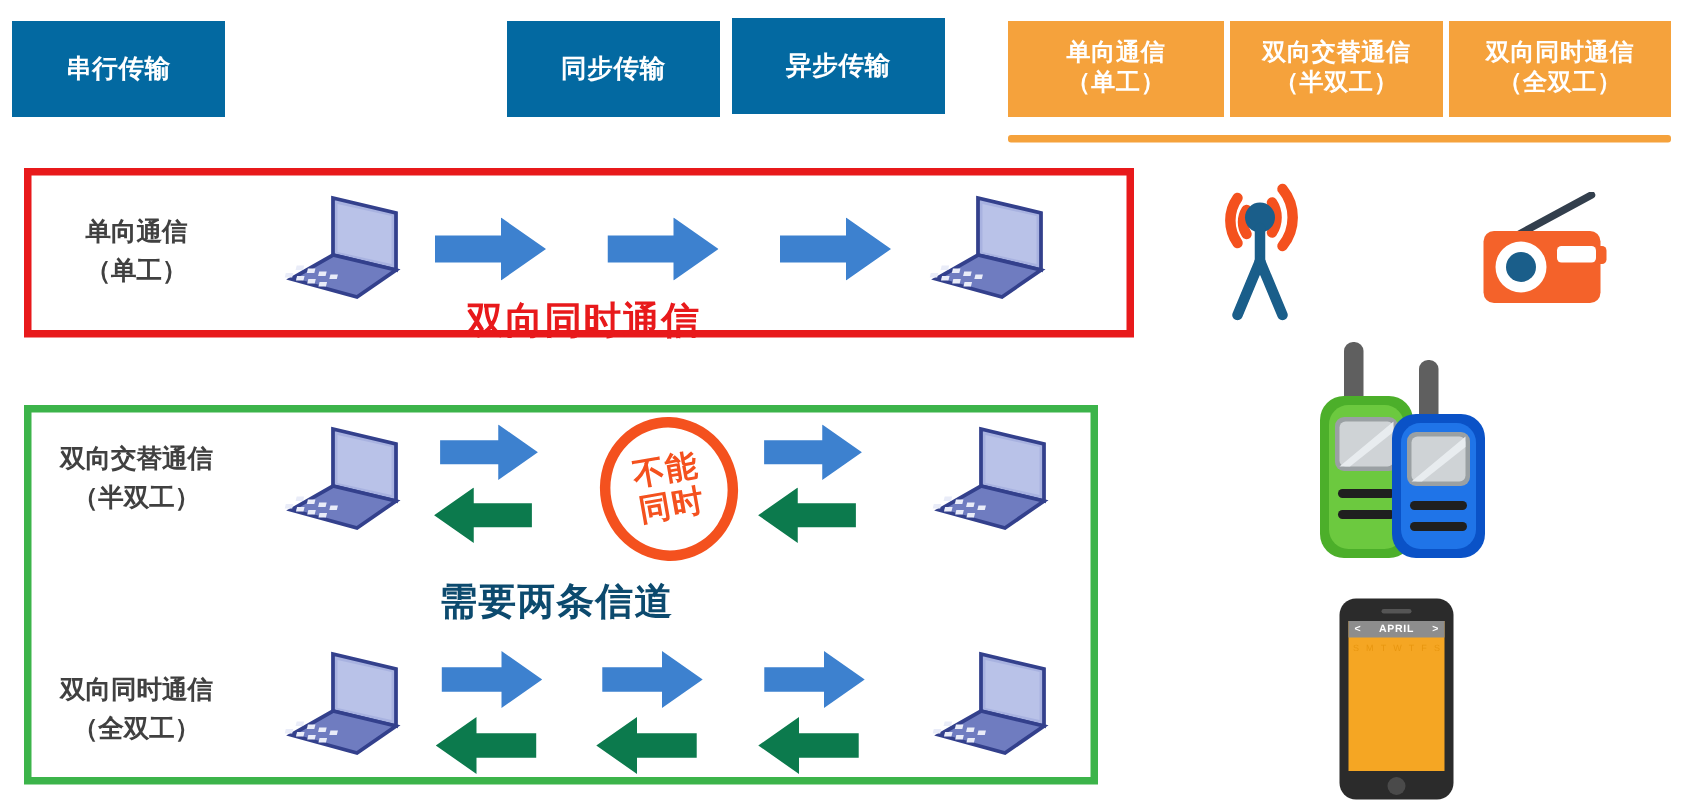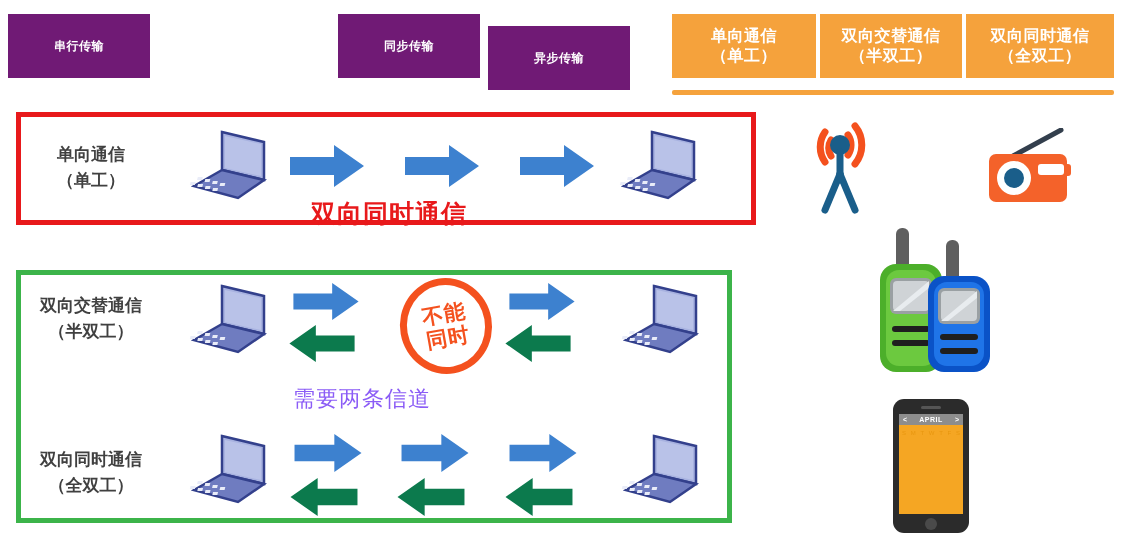--- a/index.html
+++ b/index.html
@@ -24,23 +24,23 @@
     display: flex;
     align-items: center;
     justify-content: center;
     text-align: center;
     font-weight: bold;
     line-height: 1.25;
     letter-spacing: 0.5px;
     white-space: pre-line;
   }
   .tab.inactive {
-    background: #701a75;
+    background: #0369a1;
     color: #ffffff;
-    font-size: 12px;
+    font-size: 17px;
   }
   .tab.active {
     background: #f5a23c;
     color: #ffffff;
     font-size: 16px;
   }
   .active-underline {
     position: absolute;
     background: #f5a23c;
     height: 5px;
@@ -85,23 +85,23 @@
   .cap-red {
     position: absolute;
     font-size: 25px;
     font-weight: bold;
     color: #e8191b;
     letter-spacing: 1px;
     white-space: nowrap;
   }
   .cap-green {
     position: absolute;
-    font-size: 22px;
-    font-weight: normal;
-    color: #8b5cf6;
+    font-size: 25px;
+    font-weight: bold;
+    color: #0c4a6e;
     letter-spacing: 1px;
     white-space: nowrap;
   }
 
   
   .nogo {
     position: absolute;
     left: 400px; top: 278px;
     width: 92px; height: 96px;
     border: 7px solid #f4511e;
@@ -125,21 +125,21 @@
 
   
   .dev { position: absolute; }
 </style>
 </head>
 <body>
 
 <div class="tabstrip">
   <div class="tab inactive" style="left:8px;  top:14px; width:142px; height:64px;">串行传输</div>
   <div class="tab inactive" style="left:338px;top:14px; width:142px; height:64px;">同步传输</div>
-  <div class="tab inactive" style="left:488px;top:26px; width:142px; height:64px;">异步传输</div>
+  <div class="tab inactive" style="left:488px;top:12px; width:142px; height:64px;">异步传输</div>
 
   <div class="tab active" style="left:672px;top:14px; width:144px; height:64px;">单向通信
 （单工）</div>
   <div class="tab active" style="left:820px;top:14px; width:142px; height:64px;">双向交替通信
 （半双工）</div>
   <div class="tab active" style="left:966px;top:14px; width:148px; height:64px;">双向同时通信
 （全双工）</div>
 
   <div class="active-underline" style="left:672px; top:90px; width:442px;"></div>
 </div>

